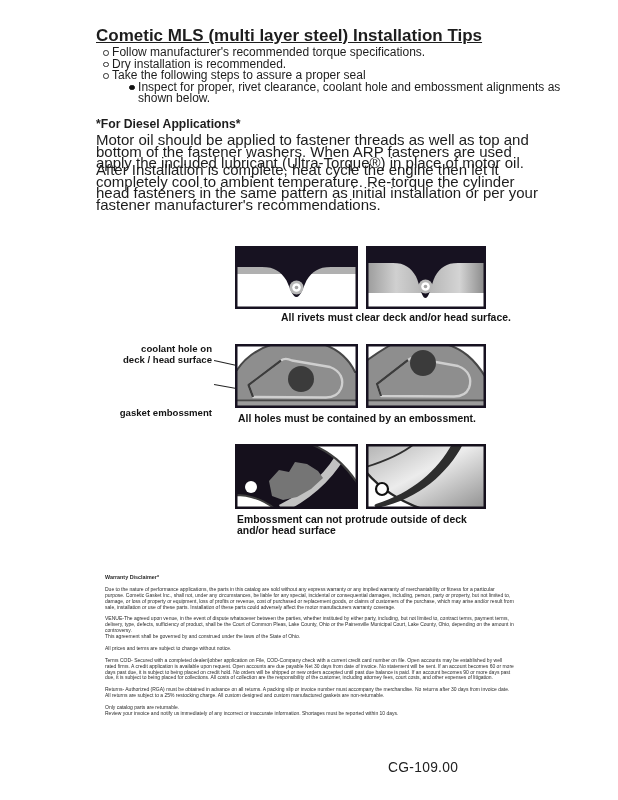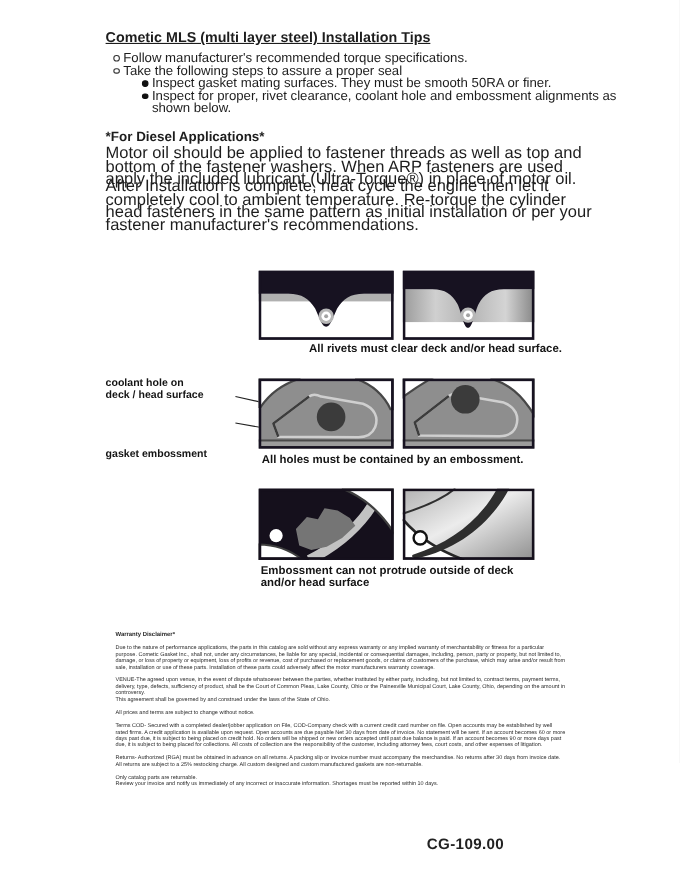--- a/index.html
+++ b/index.html
@@ -2,61 +2,61 @@
 <html><head>
 <meta charset="utf-8">
 <style>
   html,body{margin:0;padding:0;background:#e9e9e9;}
   .page{
     position:relative;width:618px;height:800px;background:#ffffff;
     font-family:"Liberation Sans", sans-serif;color:#1d1d1d;overflow:hidden;
     margin:0 auto;
   }
   .title{
-    position:absolute;left:96px;top:26px;font-size:13px;font-weight:bold;
+    position:absolute;left:96px;top:26px;font-size:17px;font-weight:bold;
     text-decoration:underline;white-space:nowrap;
   }
   .bullets{position:absolute;left:103px;top:47px;width:460px;}
   .bullet-row{display:flex;align-items:flex-start;font-size:12px;line-height:11.5px;}
   .bullet-row .dot{width:3.6px;height:3.6px;border:1px solid #333;border-radius:50%;margin:3.2px 3.5px 0 0;flex:none;background:transparent;}
   .bullet-row.sub{margin-left:26px;}
   .bullet-row.sub .dot{background:#111;border-color:#111;}
   .h2{position:absolute;left:96px;font-size:12.2px;font-weight:bold;white-space:nowrap;}
   .para{position:absolute;left:96px;width:442px;font-size:15px;line-height:11.7px;}
   .dlabel{position:absolute;font-size:12.6px;line-height:13px;text-align:center;color:#141414;margin-top:32px;}
   .panel{position:absolute;}
   .panel svg{display:block;width:100%;height:100%;}
   .caption{position:absolute;font-size:10.4px;font-weight:bold;line-height:11.2px;color:#141414;}
-  .ann{position:absolute;left:96px;width:116px;font-size:9.6px;font-weight:bold;line-height:10.6px;color:#141414;}
+  .ann{position:absolute;left:96px;width:116px;text-align:right;font-size:9.6px;font-weight:bold;line-height:10.6px;color:#141414;}
   .leader{position:absolute;height:1.3px;background:#222;transform-origin:0 50%;}
   .disclaimer{position:absolute;left:105px;top:575px;width:409px;font-size:5px;line-height:5.9px;color:#2b2b2b;}
   .disclaimer .dh{font-size:5.4px;font-weight:bold;margin:0 0 6px 0;}
   .disclaimer p{margin:0 0 5.9px 0;}
   .disclaimer p.tight{margin-bottom:0;}
-  .footer-code{position:absolute;left:388px;top:760px;font-size:13.8px;color:#222;letter-spacing:0.3px;font-weight:bold;}
+  .footer-code{position:absolute;left:388px;top:760px;font-size:13.8px;color:#222;letter-spacing:0.3px;}
 </style>
 </head>
 <body>
 
 <div class="page">
 
   <div class="title">Cometic MLS (multi layer steel) Installation Tips</div>
 
   <div class="bullets">
     <div class="bullet-row">
       <span class="dot"></span>
       <span>Follow manufacturer's recommended torque specifications.</span>
     </div>
     <div class="bullet-row">
       <span class="dot"></span>
+      <span>Dry installation is recommended.</span>
+    </div>
+    <div class="bullet-row">
+      <span class="dot"></span>
       <span>Take the following steps to assure a proper seal</span>
-    </div>
-    <div class="bullet-row sub">
-      <span class="dot"></span>
-      <span>Inspect gasket mating surfaces.  They must be smooth 50RA or finer.</span>
     </div>
     <div class="bullet-row sub">
       <span class="dot"></span>
       <span>Inspect for proper, rivet clearance, coolant hole and embossment alignments as shown below.</span>
     </div>
   </div>
 
   <div class="h2" style="top:117px;">*For Diesel Applications*</div>
   <div class="para" style="top:134px;">Motor oil should be applied to fastener threads as well as top and bottom of the fastener washers. When ARP fasteners are used apply the included lubricant (Ultra-Torque®) in place of motor oil.</div>
   <div class="para" style="top:164px;">After Installation is complete, heat cycle the engine then let it completely cool to ambient temperature. Re-torque the cylinder head fasteners in the same pattern as initial installation or per your fastener manufacturer's recommendations.</div>

